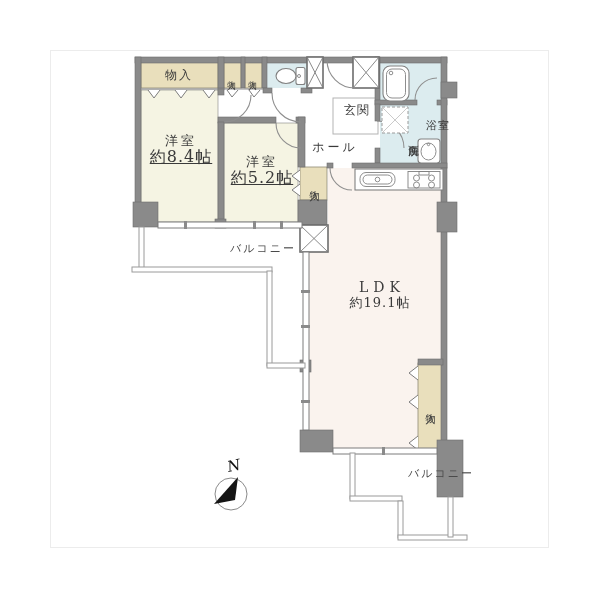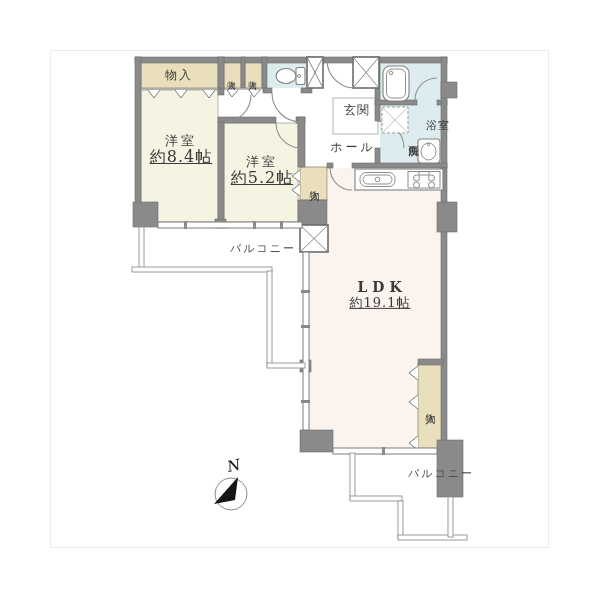--- a/index.html
+++ b/index.html
@@ -8,21 +8,21 @@
   }
   html,body{margin:0;padding:0;background:#fff;}
   #stage{position:relative;width:600px;height:600px;background:#fff;overflow:hidden;
          font-family:"DejaVu Serif","Liberation Serif",serif;color:var(--text);}
   #plan-svg{position:absolute;left:0;top:0;}
   .lbl{position:absolute;transform:translate(-50%,-50%);white-space:nowrap;color:var(--text);line-height:1.25;text-align:center;}
   .vlbl{position:absolute;transform:translate(-50%,-50%);writing-mode:vertical-rl;text-orientation:upright;white-space:nowrap;color:var(--text);}
   .room-name{font-size:13px;letter-spacing:3px;}
   .room-size{font-size:16px;letter-spacing:1px;text-decoration:underline;}
   .ldk-name{font-size:14px;letter-spacing:5px;}
-  .ldk-size{font-size:13px;letter-spacing:1px;text-decoration:underline;}
+  .ldk-size{font-size:13px;letter-spacing:1px;}
   .balcony{font-size:11px;letter-spacing:2px;color:#4a4a4a;margin-left:41px;}
   .closet-main{font-size:12px;letter-spacing:2px;}
   .closet-small{font-size:8.5px;letter-spacing:0;}
   .closet-mid{font-size:10px;}
   .genkan{font-size:12px;letter-spacing:1px;}
   .hall{font-size:12px;letter-spacing:3px;}
   .bath{font-size:11px;letter-spacing:1px;}
   .wash{font-size:10.5px;}
   .north-n{font-size:15px;font-style:italic;transform:translate(-50%,-50%) rotate(-12deg);font-family:"DejaVu Serif",serif;color:#111;}
   
@@ -207,31 +207,31 @@
       <polygon points="238,477 214,504 235,500" fill="#151515"></polygon>
     </g>
   </svg>
 
   <div class="lbl room-name" style="left:181px;top:141px;">洋室</div>
   <div class="lbl room-size" style="left:181px;top:157px;">約8.4帖</div>
 
   <div class="lbl room-name" style="left:262px;top:162px;">洋室</div>
   <div class="lbl room-size" style="left:262px;top:178px;text-align:center;">約5.2帖</div>
 
-  <div class="lbl ldk-name" style="left:382px;top:288px;font-weight:bold;">LDK</div>
+  <div class="lbl ldk-name" style="left:382px;top:288px;">LDK</div>
   <div class="lbl ldk-size" style="left:380px;top:303px;">約19.1帖</div>
 
   <div class="lbl closet-main" style="left:179px;top:75px;">物入</div>
   <div class="vlbl closet-small" style="left:232px;top:74px;">物入</div>
   <div class="vlbl closet-small" style="left:253px;top:74px;">物入</div>
   <div class="vlbl closet-mid" style="left:314px;top:183px;">物入</div>
   <div class="vlbl closet-mid" style="left:430px;top:406px;">物入</div>
 
   <div class="lbl genkan" style="left:357px;top:110px;">玄関</div>
-  <div class="lbl hall" style="left:353px;top:147px;">ホール</div>
+  <div class="lbl hall" style="left:335px;top:147px;">ホール</div>
   <div class="lbl bath" style="left:438px;top:80px;margin-top:46px;">浴室</div>
   <div class="vlbl wash" style="left:414px;top:137px;">洗面所</div>
 
   <div class="lbl balcony" style="left:222px;top:249px;">バルコニー</div>
   <div class="lbl balcony" style="left:400px;top:474px;">バルコニー</div>
 
   <div class="lbl north-n" style="left:234px;top:466px;">N</div>
 </div>
 
 </body></html>

